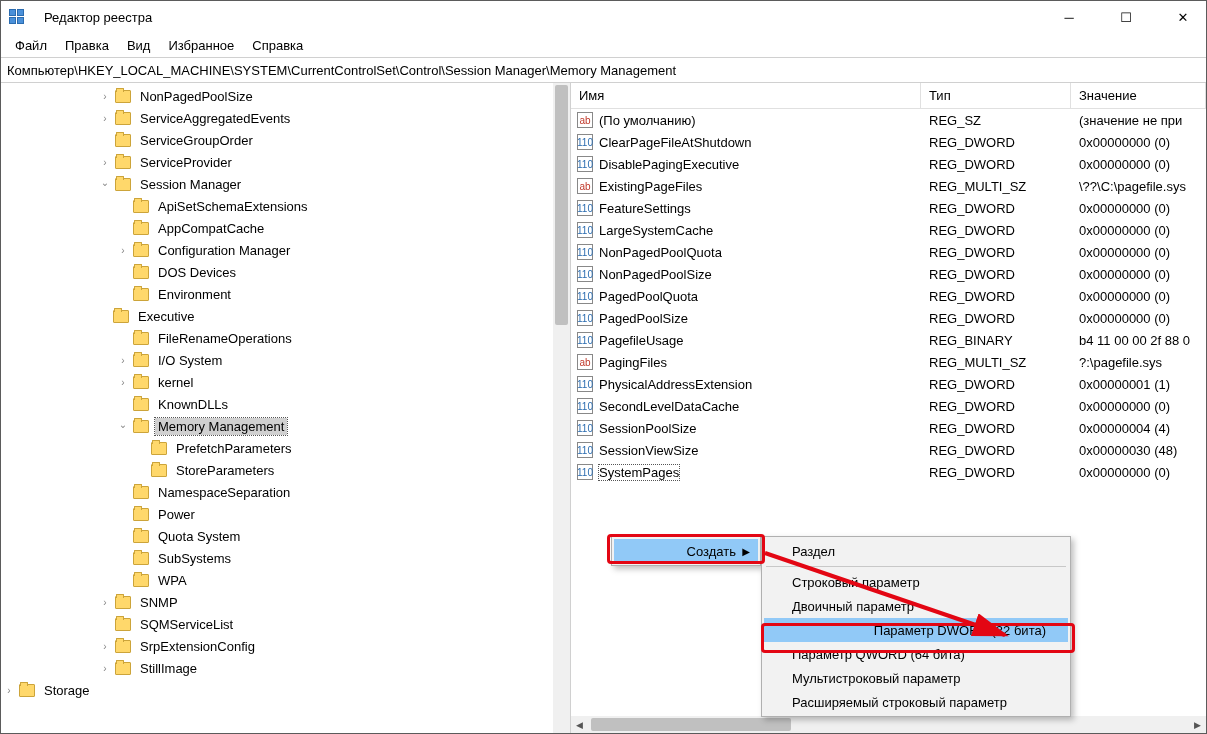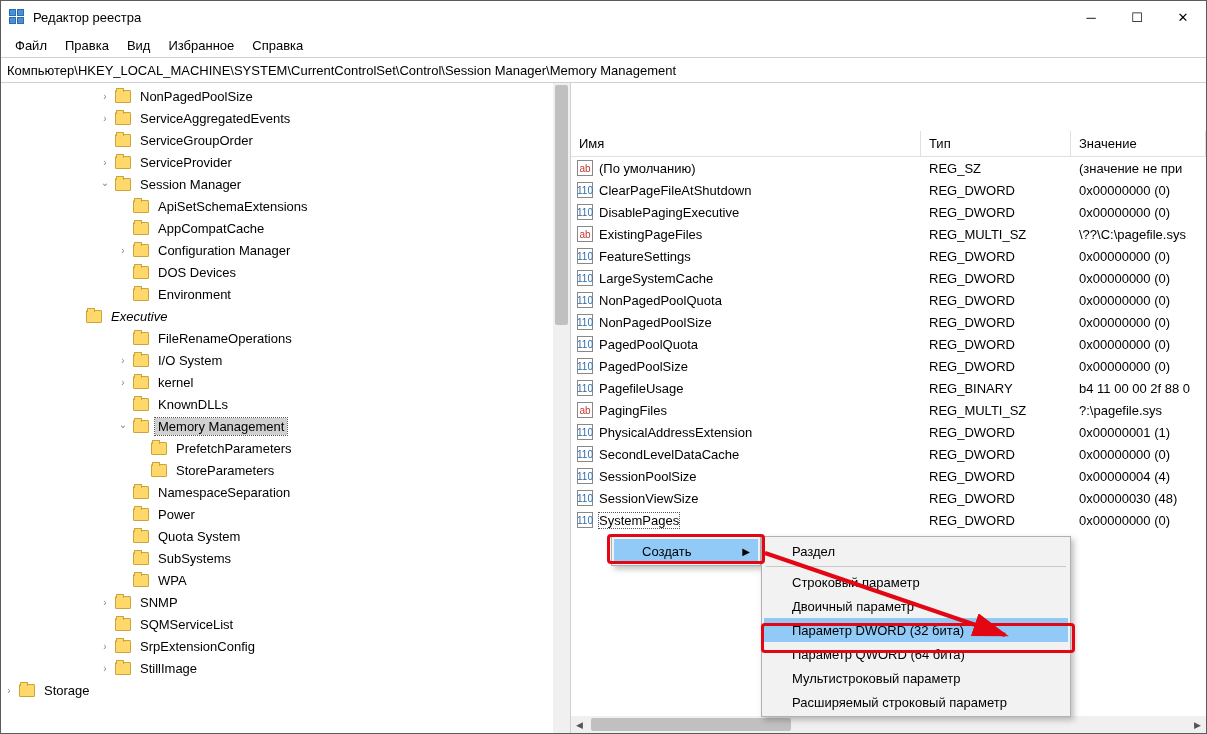--- a/index.html
+++ b/index.html
@@ -1,39 +1,39 @@
 <!DOCTYPE html>
 <html><head>
 <meta charset="utf-8">
 <style>
   * { box-sizing: border-box; font-family: "Segoe UI", Tahoma, sans-serif; font-size: 13px; }
   body { margin: 0; background: #fff; width: 1207px; height: 734px; overflow: hidden; position: relative; }
   .window { width: 1207px; height: 734px; border: 1px solid #5b5b5b; display: flex; flex-direction: column; }
-  .titlebar { height: 32px; display: flex; align-items: center; padding: 0 0 0 8px; }
+  .titlebar { height: 32px; display: flex; align-items: center; padding: 0 0 0 8px; gap: 11px; }
   .app-icon { width: 16px; height: 16px; margin-right: 8px; display: grid; grid-template-columns: 7px 7px; grid-template-rows: 7px 7px; gap: 1px; }
   .app-icon span { background: #4a90d9; border: 1px solid #2b6cb0; }
   .title-text { flex: 1; }
   .win-btn { width: 46px; height: 32px; display: flex; align-items: center; justify-content: center; }
   .menubar { height: 24px; display: flex; align-items: center; padding: 0 6px; gap: 2px; }
   .menubar span { padding: 3px 8px; }
   .addressbar { height: 26px; border-top: 1px solid #d0d0d0; border-bottom: 1px solid #d0d0d0; display: flex; align-items: center; padding: 0 6px; background: #fff; }
   .content { flex: 1; display: flex; min-height: 0; }
   .tree-pane { width: 570px; border-right: 1px solid #d0d0d0; overflow: hidden; position: relative; }
   .tree-scroll { position: absolute; right: 0; top: 0; width: 17px; height: 100%; background: #f0f0f0; }
   .tree-thumb { position: absolute; right: 2px; top: 2px; width: 13px; height: 240px; background: #c0c0c0; border-radius: 2px; }
   .tree { padding: 2px 0 0 0; }
   .node { display: flex; align-items: center; height: 22px; white-space: nowrap; }
   .node.selected .label { background: #d0d0d0; outline: 1px dotted #555; }
   .expander { width: 16px; height: 16px; display: inline-flex; align-items: center; justify-content: center; color: #888; font-size: 10px; }
   .expander.open::before { content: "⌄"; transform: translateY(-2px); }
   .expander.closed::before { content: "›"; }
   .folder { width: 16px; height: 13px; background: #ffd86b; border: 1px solid #cca43a; border-radius: 1px; margin: 0 6px 0 2px; position: relative; }
   .folder::before { content: ""; position: absolute; top: -3px; left: 0; width: 6px; height: 3px; background: #ffd86b; border: 1px solid #cca43a; border-bottom: none; border-radius: 1px 1px 0 0; }
   .label { padding: 1px 3px; }
-  .list-pane { flex: 1; display: flex; flex-direction: column; min-width: 0; position: relative; margin-top: 48px; }
+  .list-pane { flex: 1; display: flex; flex-direction: column; min-width: 0; position: relative; }
   .list-header { height: 26px; display: flex; border-bottom: 1px solid #e0e0e0; }
   .list-header .col { padding: 4px 8px; border-right: 1px solid #e0e0e0; display: flex; align-items: center; }
   .col-name { width: 350px; }
   .col-type { width: 150px; }
   .col-value { flex: 1; }
   .rows { flex: 1; overflow: hidden; }
   .row { height: 22px; display: flex; align-items: center; }
   .row .cell-name { width: 350px; padding-left: 6px; display: flex; align-items: center; }
   .row .cell-type { width: 150px; padding-left: 8px; }
   .row .cell-value { flex: 1; padding-left: 8px; white-space: nowrap; overflow: hidden; }
@@ -43,21 +43,21 @@
   .row.focused .nm { outline: 1px dotted #555; }
   .hsb { height: 17px; background: #f0f0f0; display: flex; align-items: center; position: relative; }
   .hsb .thumb { position: absolute; left: 20px; height: 13px; width: 200px; background: #c0c0c0; border-radius: 2px; top: 2px; }
   .hsb .arrow { width: 17px; height: 17px; display: flex; align-items: center; justify-content: center; font-size: 9px; color: #555; }
   .hsb .arrow.right { position: absolute; right: 0; }
   
   .ctx { position: absolute; background: #f2f2f2; border: 1px solid #b0b0b0; box-shadow: 3px 3px 6px rgba(0,0,0,.25); padding: 2px; }
   .ctx1 { left: 611px; top: 536px; width: 150px; }
   .ctx2 { left: 761px; top: 536px; width: 310px; }
   .mitem { height: 24px; display: flex; align-items: center; padding: 0 22px 0 28px; position: relative; }
-  .mitem.hi { background: #91c9f7; }
+  .mitem.hi { background: #91c9f7; justify-content: flex-end; }
   .mitem .arr { position: absolute; right: 8px; font-size: 10px; }
   .ctx-sep { height: 1px; background: #c8c8c8; margin: 3px 2px; }
   .ctx2 .mitem { height: 24px; }
   .red-box { position: absolute; border: 3px solid #e30613; border-radius: 4px; pointer-events: none; }
   .red-box.b1 { left: 607px; top: 534px; width: 158px; height: 30px; }
   .red-box.b2 { left: 761px; top: 623px; width: 314px; height: 30px; }
   .arrow-svg { position: absolute; left: 760px; top: 545px; pointer-events: none; }
 </style>
 </head>
 <body>
@@ -136,21 +136,21 @@
           <div class="node" style="padding-left: 114px;">
             <span class="expander "></span>
             <span class="folder"></span>
             <span class="label">DOS Devices</span>
           </div>
           <div class="node" style="padding-left: 114px;">
             <span class="expander "></span>
             <span class="folder"></span>
             <span class="label">Environment</span>
           </div>
-          <div class="node" style="padding-left: 67px; font-style: italic;">
+          <div class="node" style="padding-left: 94px;">
             <span class="expander "></span>
             <span class="folder"></span>
             <span class="label">Executive</span>
           </div>
           <div class="node" style="padding-left: 114px;">
             <span class="expander "></span>
             <span class="folder"></span>
             <span class="label">FileRenameOperations</span>
           </div>
           <div class="node" style="padding-left: 114px;">

